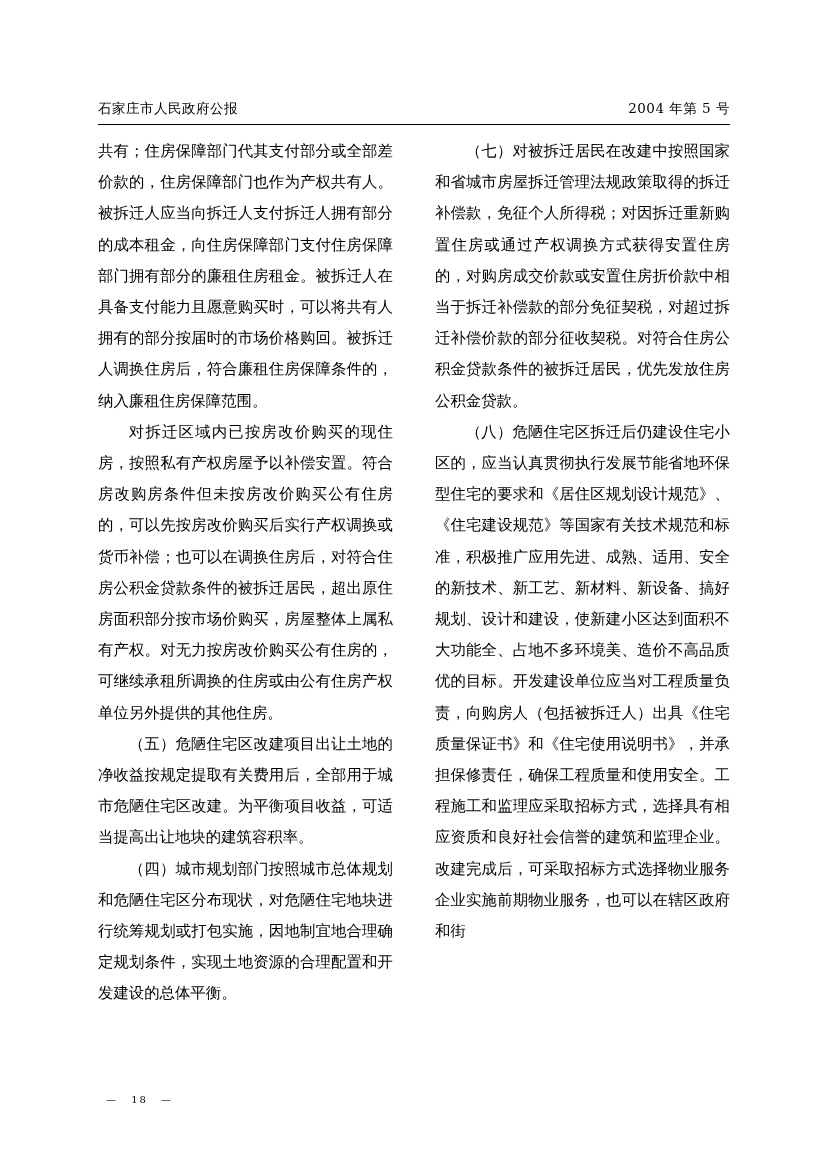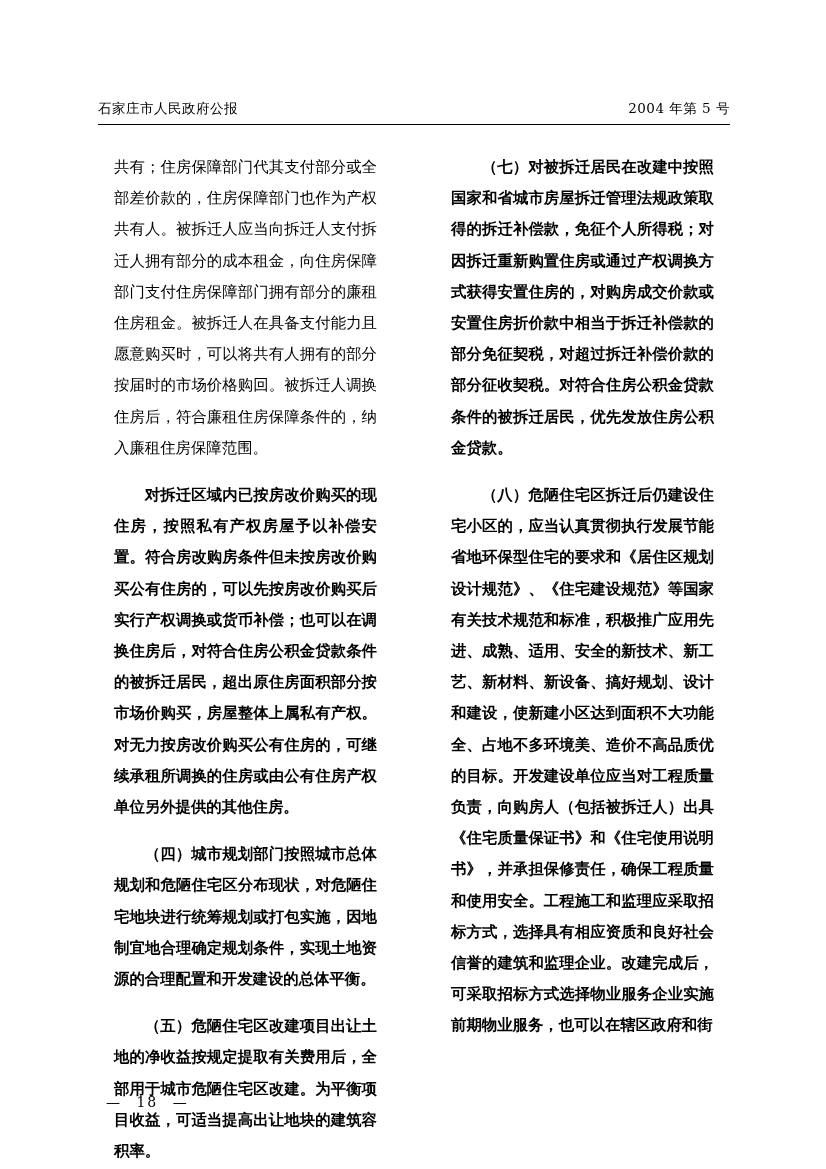--- a/index.html
+++ b/index.html
@@ -49,33 +49,32 @@
     gap: 42px;
   }
   .col {
     width: 295px;
     font-size: 15.4px;
     line-height: 31.2px;
     text-align: justify;
     text-justify: inter-ideograph;
   }
   .col p {
-    margin: 16px;
+    margin: 0;
   }
   .indent {
     text-indent: 2em;
-    font-weight: bold;
   }
   .footer {
     position: absolute;
     left: 98px;
     top: 1082px;
     width: 632px;
     text-align: left;
-    font-size: 14px;
+    font-size: 10px;
     letter-spacing: 2px;
   }
   .footer .pagenum {
     display: inline-block;
   }
   .dash {
     display: inline-block;
     padding: 0 8px;
   }
 </style>
@@ -88,22 +87,22 @@
     <span>石家庄市人民政府公报</span>
     <span>2004 年第 5 号</span>
   </div>
   <div class="header-rule"></div>
 
   <div class="columns">
 
     <div class="col">
       <p>共有；住房保障部门代其支付部分或全部差价款的，住房保障部门也作为产权共有人。被拆迁人应当向拆迁人支付拆迁人拥有部分的成本租金，向住房保障部门支付住房保障部门拥有部分的廉租住房租金。被拆迁人在具备支付能力且愿意购买时，可以将共有人拥有的部分按届时的市场价格购回。被拆迁人调换住房后，符合廉租住房保障条件的，纳入廉租住房保障范围。</p>
       <p class="indent">对拆迁区域内已按房改价购买的现住房，按照私有产权房屋予以补偿安置。符合房改购房条件但未按房改价购买公有住房的，可以先按房改价购买后实行产权调换或货币补偿；也可以在调换住房后，对符合住房公积金贷款条件的被拆迁居民，超出原住房面积部分按市场价购买，房屋整体上属私有产权。对无力按房改价购买公有住房的，可继续承租所调换的住房或由公有住房产权单位另外提供的其他住房。</p>
+      <p class="indent">（五）危陋住宅区改建项目出让土地的净收益按规定提取有关费用后，全部用于城市危陋住宅区改建。为平衡项目收益，可适当提高出让地块的建筑容积率。</p>
       <p class="indent">（四）城市规划部门按照城市总体规划和危陋住宅区分布现状，对危陋住宅地块进行统筹规划或打包实施，因地制宜地合理确定规划条件，实现土地资源的合理配置和开发建设的总体平衡。</p>
-      <p class="indent">（五）危陋住宅区改建项目出让土地的净收益按规定提取有关费用后，全部用于城市危陋住宅区改建。为平衡项目收益，可适当提高出让地块的建筑容积率。</p>
     </div>
 
     <div class="col">
       <p class="indent">（七）对被拆迁居民在改建中按照国家和省城市房屋拆迁管理法规政策取得的拆迁补偿款，免征个人所得税；对因拆迁重新购置住房或通过产权调换方式获得安置住房的，对购房成交价款或安置住房折价款中相当于拆迁补偿款的部分免征契税，对超过拆迁补偿价款的部分征收契税。对符合住房公积金贷款条件的被拆迁居民，优先发放住房公积金贷款。</p>
       <p class="indent">（八）危陋住宅区拆迁后仍建设住宅小区的，应当认真贯彻执行发展节能省地环保型住宅的要求和《居住区规划设计规范》、《住宅建设规范》等国家有关技术规范和标准，积极推广应用先进、成熟、适用、安全的新技术、新工艺、新材料、新设备、搞好规划、设计和建设，使新建小区达到面积不大功能全、占地不多环境美、造价不高品质优的目标。开发建设单位应当对工程质量负责，向购房人（包括被拆迁人）出具《住宅质量保证书》和《住宅使用说明书》，并承担保修责任，确保工程质量和使用安全。工程施工和监理应采取招标方式，选择具有相应资质和良好社会信誉的建筑和监理企业。改建完成后，可采取招标方式选择物业服务企业实施前期物业服务，也可以在辖区政府和街</p>
     </div>
 
   </div>
 
   <div class="footer">

